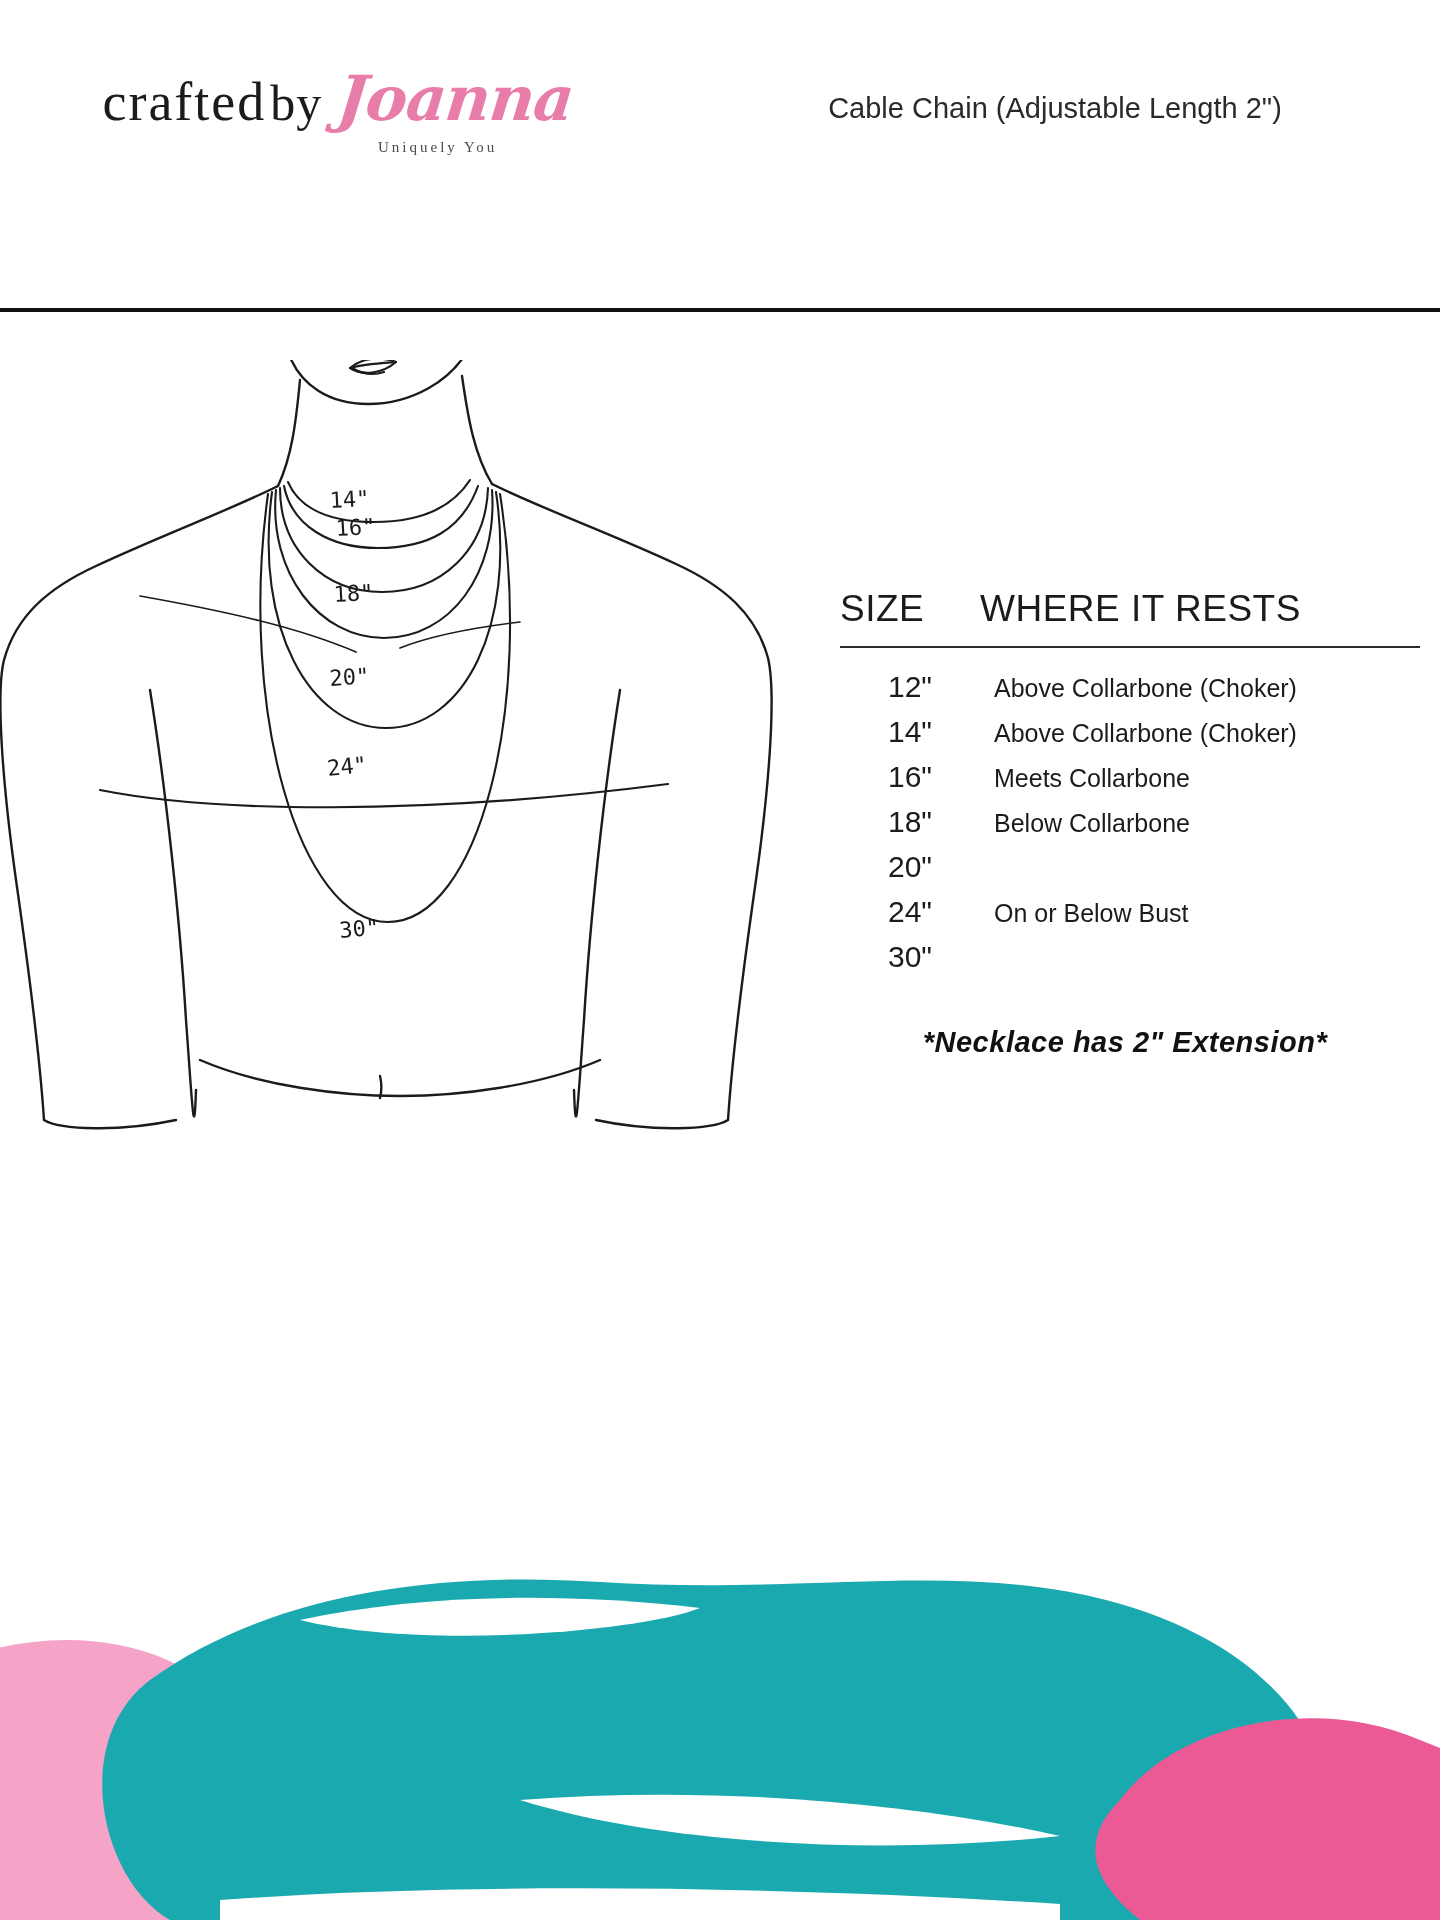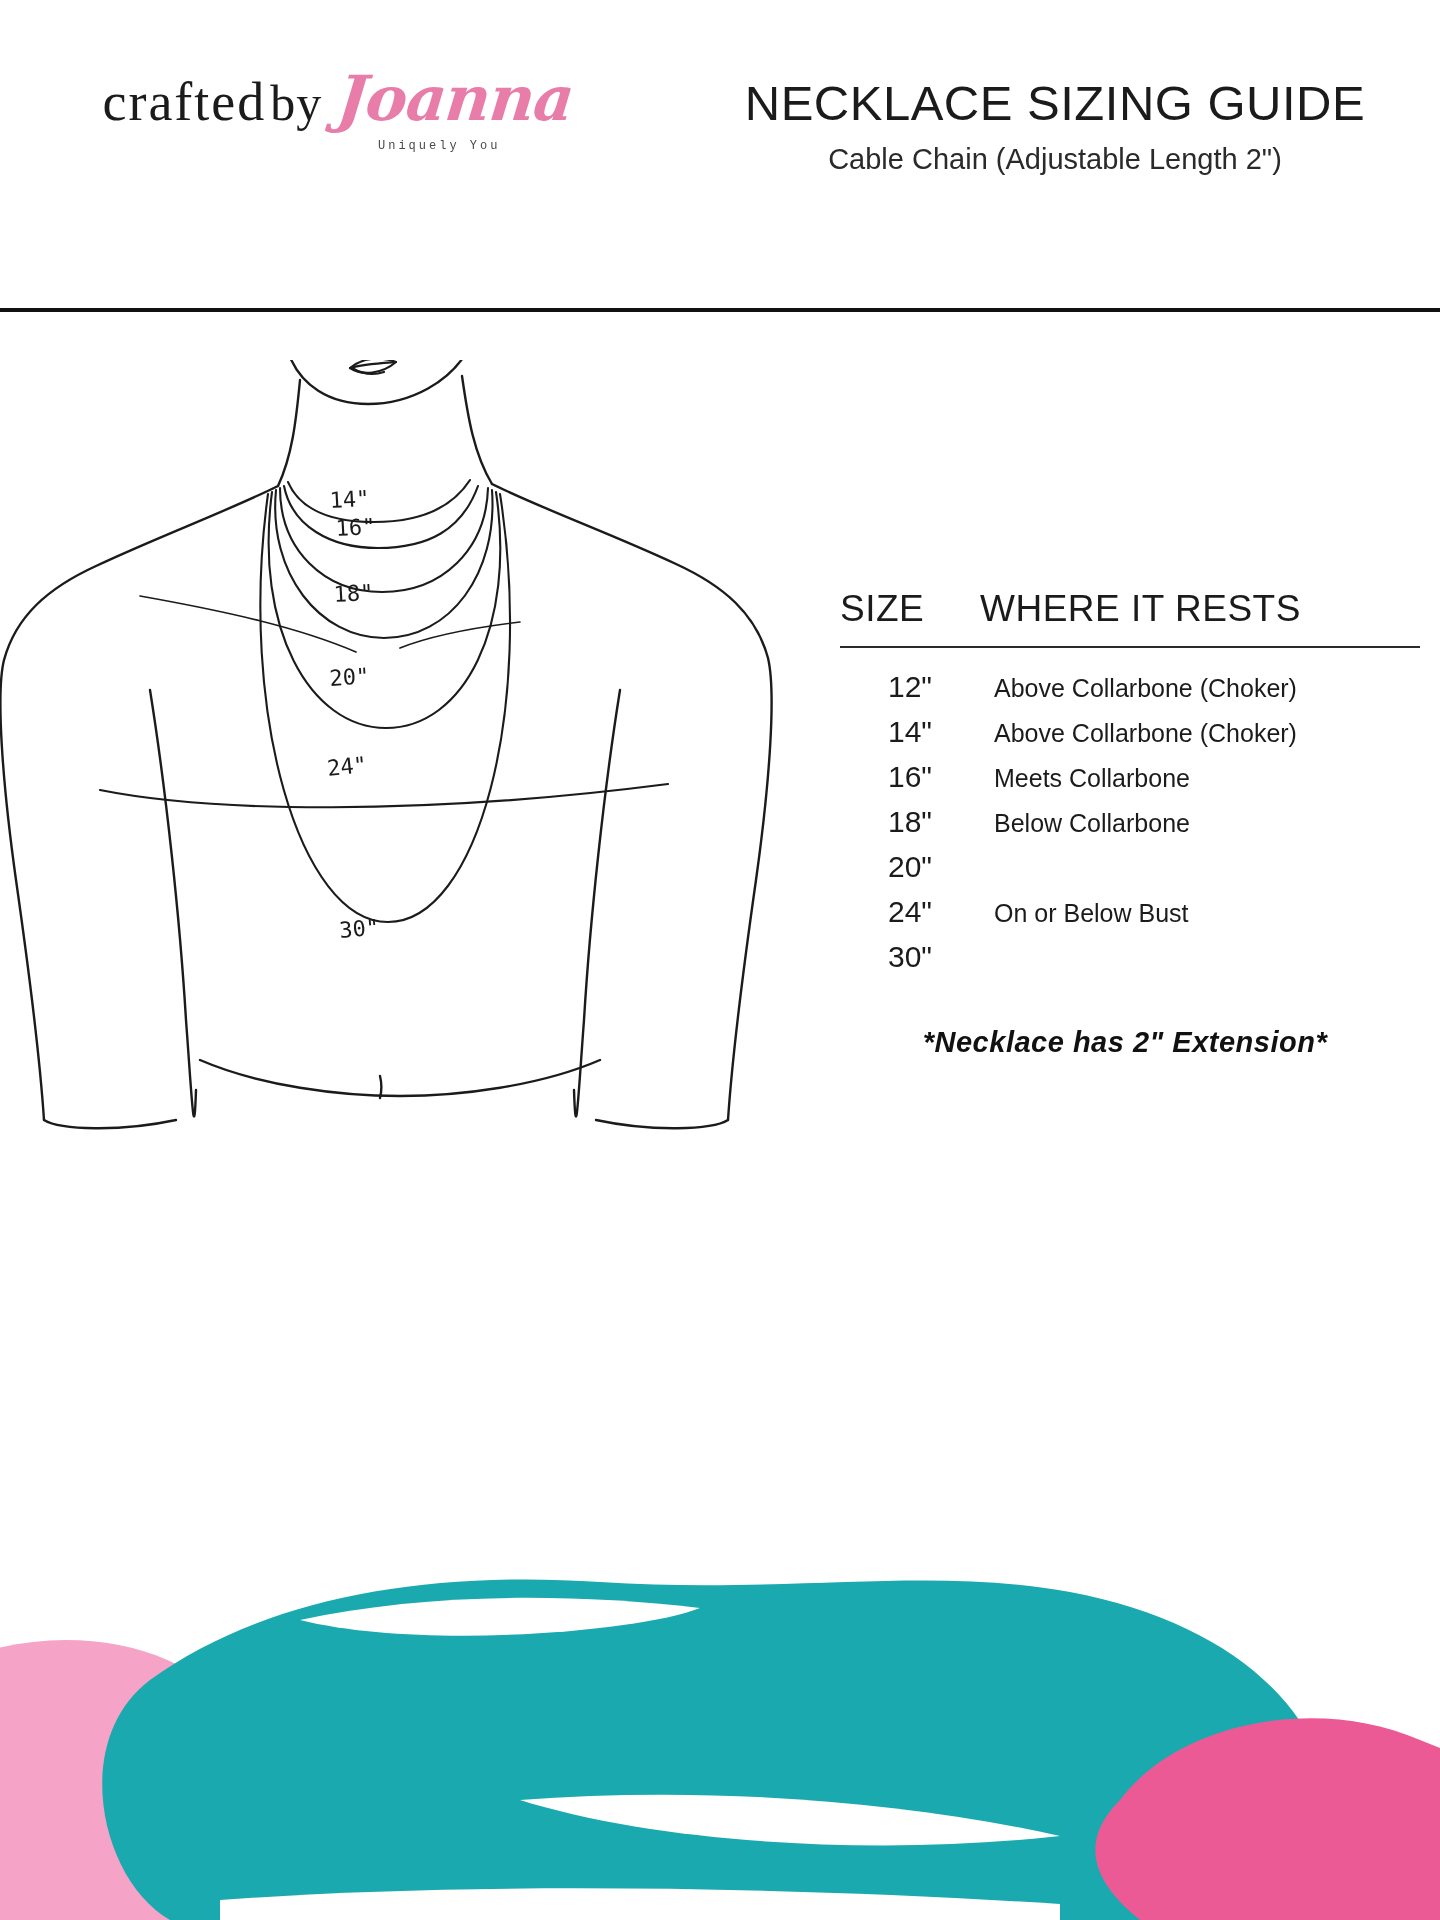--- a/index.html
+++ b/index.html
@@ -53,24 +53,24 @@
     font-weight: bold;
     font-size: 62px;
     color: #e87daa;
     margin-left: 16px;
     transform: skewX(-6deg);
     letter-spacing: -1px;
   }
   .logo-tag {
     margin-top: 4px;
     margin-left: 330px;
-    font-size: 12px;
+    font-size: 15px;
     letter-spacing: 3px;
     color: #4a4a4a;
-    font-family: Liberation Mono, monospace;
+    font-family: Liberation Serif, serif;
   }
 
   .title-block {
     position: absolute;
     left: 700px;
     top: 78px;
     width: 710px;
     text-align: center;
   }
   .main-title {
@@ -185,21 +185,20 @@
   <div class="logo-block">
     <div class="logo-line">
       <span class="logo-crafted">crafted</span>
       <span class="logo-by">by</span>
       <span class="logo-script">Joanna</span>
     </div>
     <div class="logo-tag">Uniquely You</div>
   </div>
 
   <div class="title-block">
-    <div class="main-title">NECKLACE SIZING GUIDE</div>
     <div class="sub-title">Cable Chain (Adjustable Length 2")</div>
   </div>
 </div>
 
 <div class="rule"></div>
 
 <div class="illus">
   <svg width="800" height="980" viewBox="0 0 800 980" fill="none" stroke="#1b1b1b" stroke-width="2.4" stroke-linecap="round" stroke-linejoin="round">
 
     <g stroke-width="2.2">

